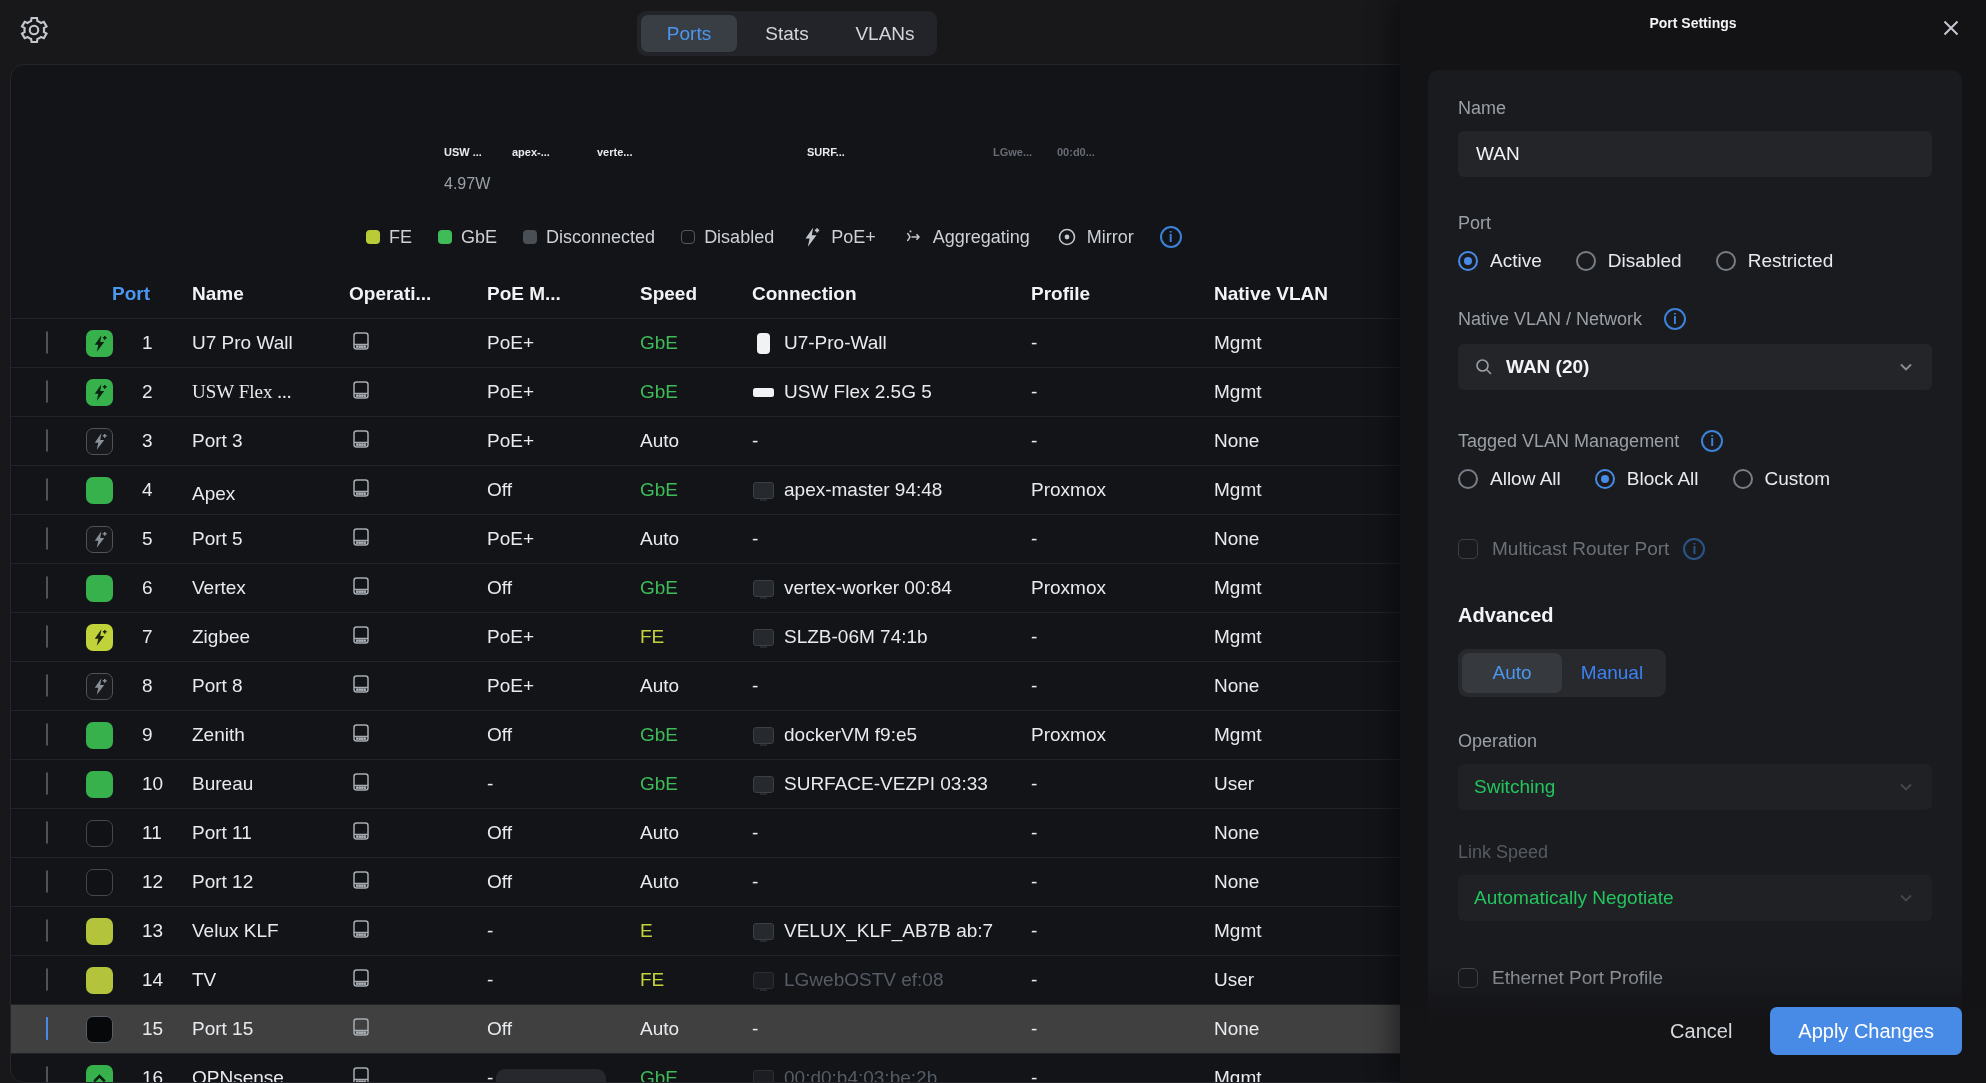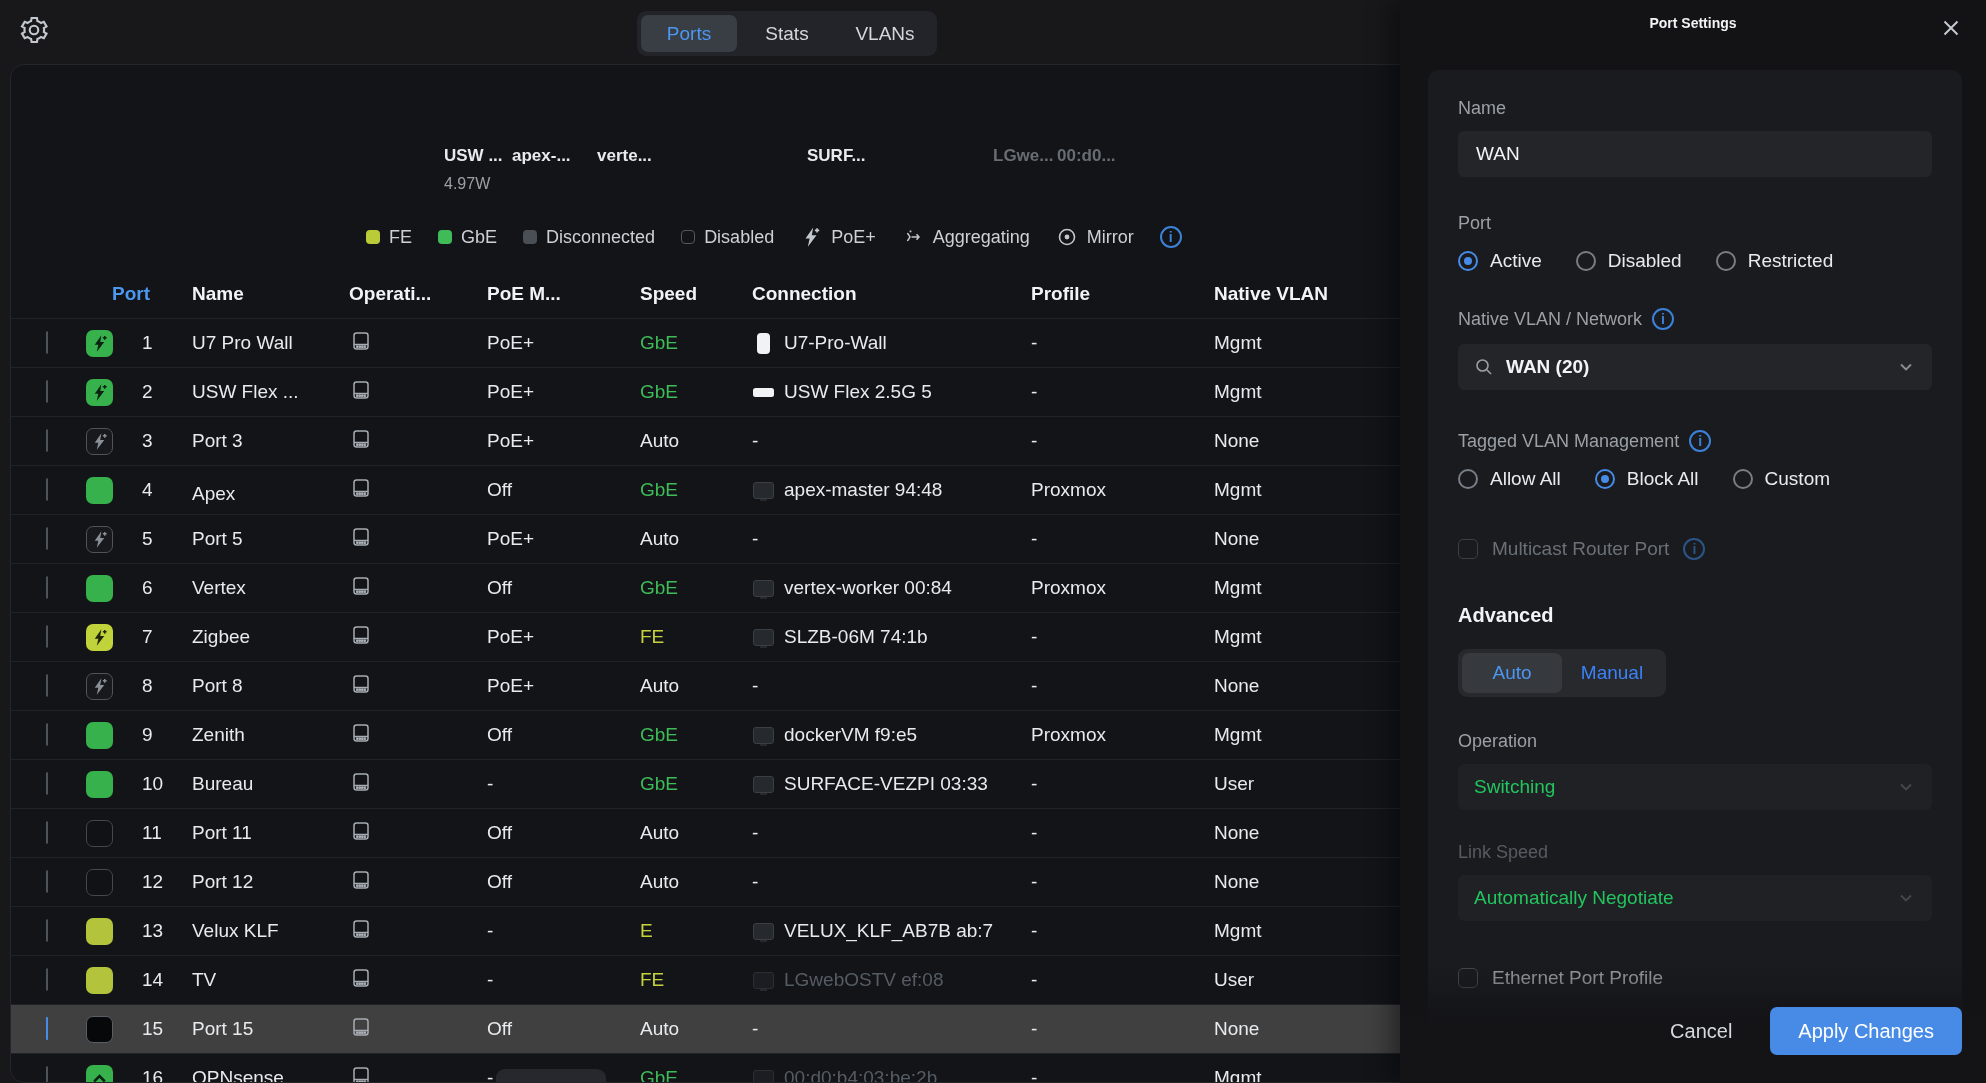--- a/index.html
+++ b/index.html
@@ -9,21 +9,21 @@
   
   .gear { position:absolute; left:18px; top:14px; width:36px; height:36px; color:#c3c8ce; }
   .gear svg { width:32px; height:32px; }
   .tabbar { position:absolute; left:637px; top:11px; height:45px; background:#222429; border-radius:9px; display:flex; align-items:center; padding:4px; gap:2px; }
   .tab { min-width:96px; height:37px; display:flex; align-items:center; justify-content:center; border-radius:7px; font-size:19px; color:#d3d6db; padding:0 2px; cursor:pointer; }
   .tab.active { background:#393d44; color:#4c97f0; }
 
   
   .main { position:absolute; left:10px; top:64px; width:1966px; height:1019px; background:#121418; border:1px solid #24262b; border-radius:14px; overflow:hidden; }
 
-  .devlabel { position:absolute; top:81px; font-size:17px; font-weight:bold; color:#e8eaed; white-space:nowrap; }
+  .devlabel { position:absolute; top:81px; font-size:11px; font-weight:bold; color:#e8eaed; white-space:nowrap; }
   .devlabel.dim { color:#686d74; font-weight:bold; }
   .power { position:absolute; top:110px; font-size:16px; color:#9aa0a6; }
 
   .legend { position:absolute; left:355px; top:158px; height:28px; display:flex; align-items:center; gap:26px; font-size:18px; color:#cdd1d6; }
   .legend .item { display:flex; align-items:center; gap:9px; }
   .sw { width:14px; height:14px; border-radius:4px; }
   .sw.outline { background:transparent; border:1.5px solid #53585e; }
   .lg-ico { width:22px; height:22px; color:#c3c8ce; display:flex; align-items:center; justify-content:center; }
   .lg-ico svg { width:22px; height:22px; }
   .info { width:22px; height:22px; border-radius:50%; border:2px solid #3b82d8; color:#3b82d8; font-size:14px; display:inline-flex; align-items:center; justify-content:center; font-weight:bold; flex:none; }
@@ -65,21 +65,21 @@
   .footpill { position:absolute; left:485px; top:1004px; width:110px; height:22px; background:#26282d; border-radius:9px 9px 0 0; }
 
   
   .panel { position:absolute; left:1400px; top:0; width:586px; height:1083px; background:#131316; box-shadow:-8px 0 24px rgba(0,0,0,.45); }
   .panel-title { position:absolute; top:15px; left:0; width:100%; text-align:center; font-size:14px; font-weight:bold; color:#f2f3f5; }
   .close { position:absolute; top:15px; right:22px; width:26px; height:26px; color:#c6cad0; cursor:pointer; }
   .close svg { width:26px; height:26px; }
   .card { position:absolute; left:28px; right:24px; top:70px; bottom:0; background:#1a1b1f; border-radius:10px 10px 0 0; padding:0 30px; overflow:hidden; }
   .flabel { font-size:18px; color:#9aa0a6; }
   .flabel.dim { color:#565b62; }
-  .flabel.row { display:flex; align-items:center; gap:10px; }
+  .flabel.row { display:flex; align-items:center; gap:22px; }
   .textinput { height:46px; background:#242529; border-radius:6px; display:flex; align-items:center; padding:0 18px; font-size:19px; color:#f2f3f5; }
   .select { height:46px; background:#242529; border-radius:6px; display:flex; align-items:center; padding:0 16px; gap:12px; font-size:19px; color:#f2f3f5; }
   .select .chev { margin-left:auto; color:#8a9097; width:20px; height:20px; }
   .select.disabled { background:#202125; color:#22c55e; }
   .select.disabled .chev { color:#44494f; }
   .sico { width:20px; height:20px; color:#9aa0a6; }
   .radio-row { display:flex; align-items:center; gap:34px; }
   .radio { display:flex; align-items:center; gap:12px; font-size:19px; color:#e8eaed; cursor:pointer; }
   .rdot { width:20px; height:20px; border-radius:50%; border:2px solid #787e86; flex:none; position:relative; }
   .radio.sel .rdot { border-color:#478be6; }
@@ -222,21 +222,21 @@
           <div><span class="cb"></span></div>
           <div>
             <span class="pic poe-on-green">
               <svg viewBox="0 0 16 16">
                 <path fill="currentColor" d="M9.6 1 4 9h3L5.7 15 12 6.7H8.6z"></path>
                 <path stroke="currentColor" stroke-width="1.2" fill="none" d="M12.4 1.6v3.2M10.8 3.2h3.2"></path>
               </svg>
             </span>
           </div>
           <div class="cell-pad">2</div>
-          <div class="cell-pad" style="white-space: nowrap; overflow: hidden;">USW Flex ...</div>
+          <div class="cell-pad" style="white-space: nowrap; overflow: hidden; font-family: Liberation Serif, serif;">USW Flex ...</div>
           <div class="cell-pad"><span class="opico"><svg viewBox="0 0 24 24" fill="none" stroke="currentColor" stroke-width="1.5">
                 <rect x="5" y="4" width="14" height="16" rx="2.5"></rect>
                 <path d="M5 15.5h14"></path>
                 <circle cx="8.3" cy="17.8" r="0.7" fill="currentColor"></circle>
                 <circle cx="10.8" cy="17.8" r="0.7" fill="currentColor"></circle>
                 <circle cx="13.3" cy="17.8" r="0.7" fill="currentColor"></circle>
                 <circle cx="15.8" cy="17.8" r="0.7" fill="currentColor"></circle>
               </svg></span></div>
           <div class="cell-pad">PoE+</div>
           <div class="cell-pad speed-green">GbE</div>

